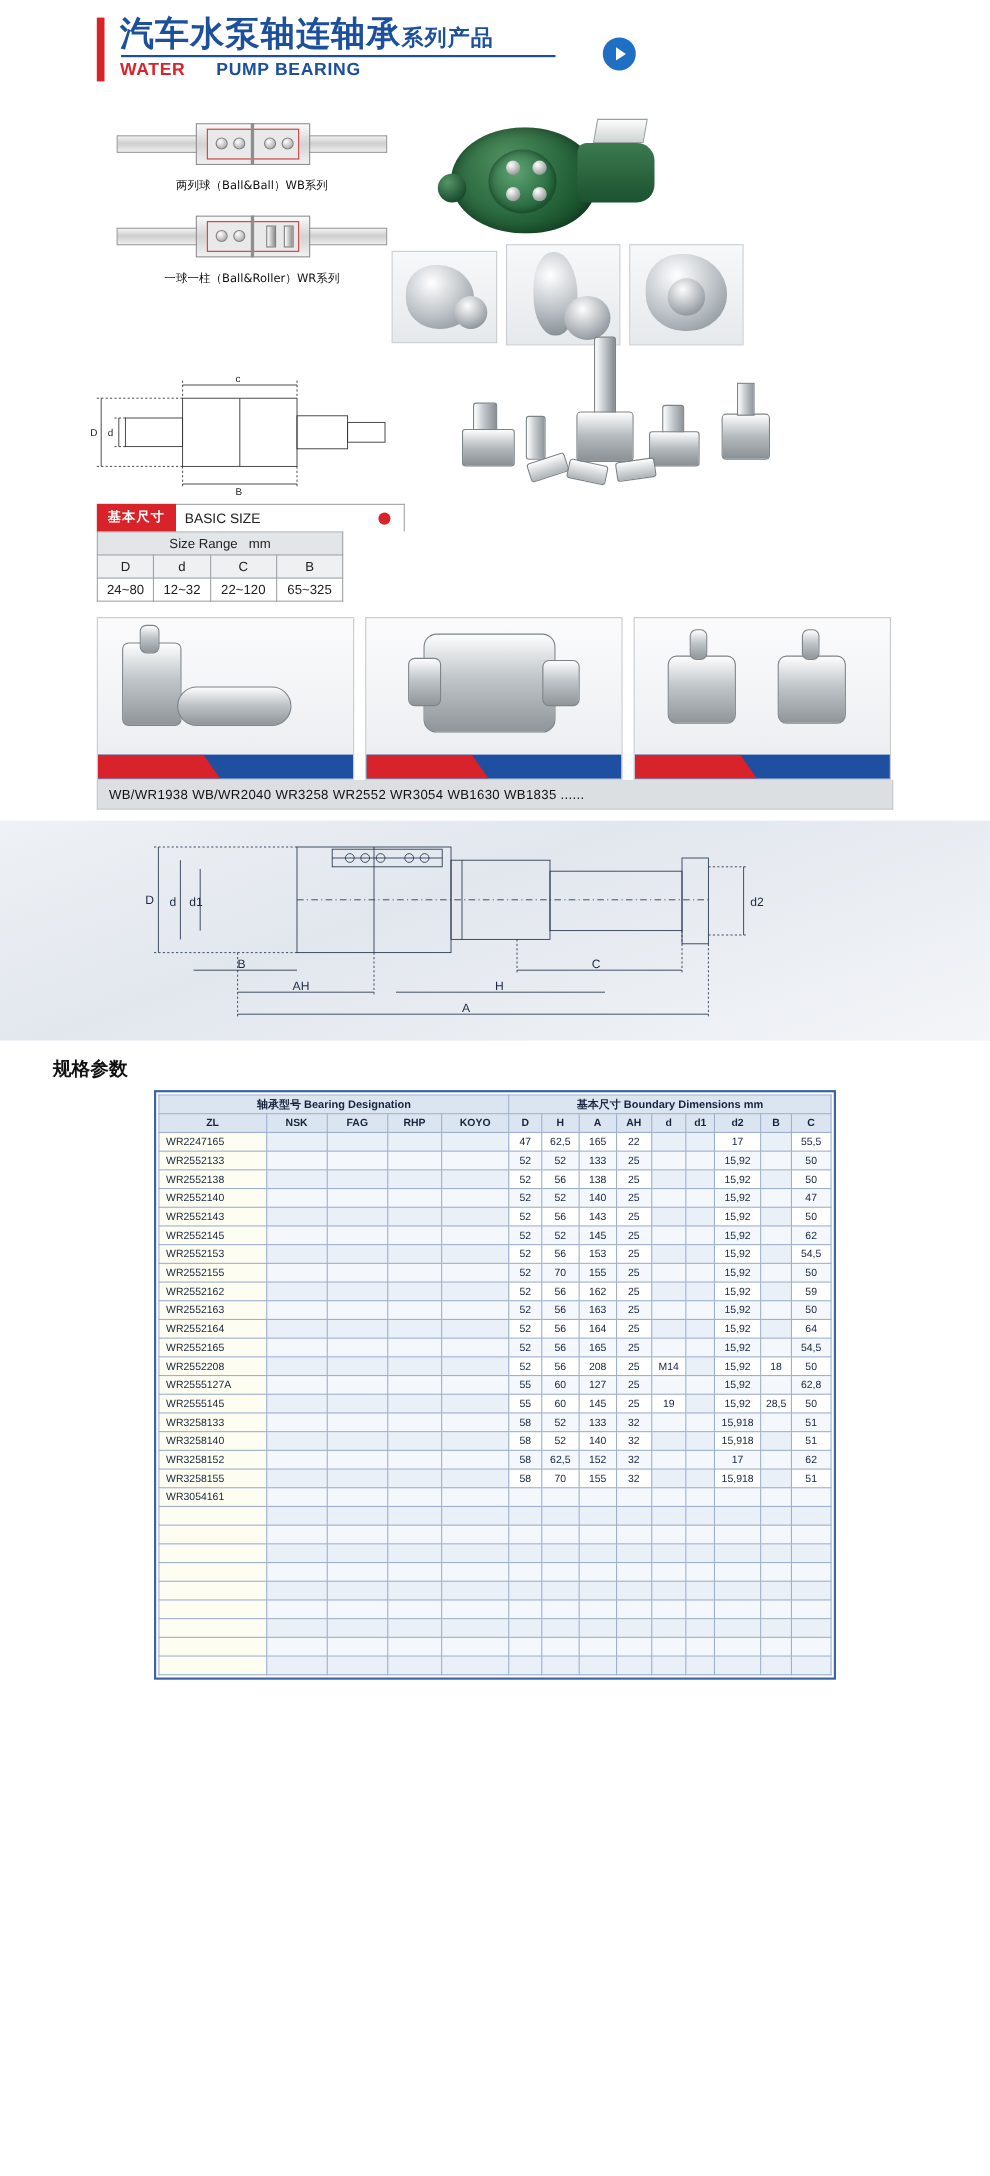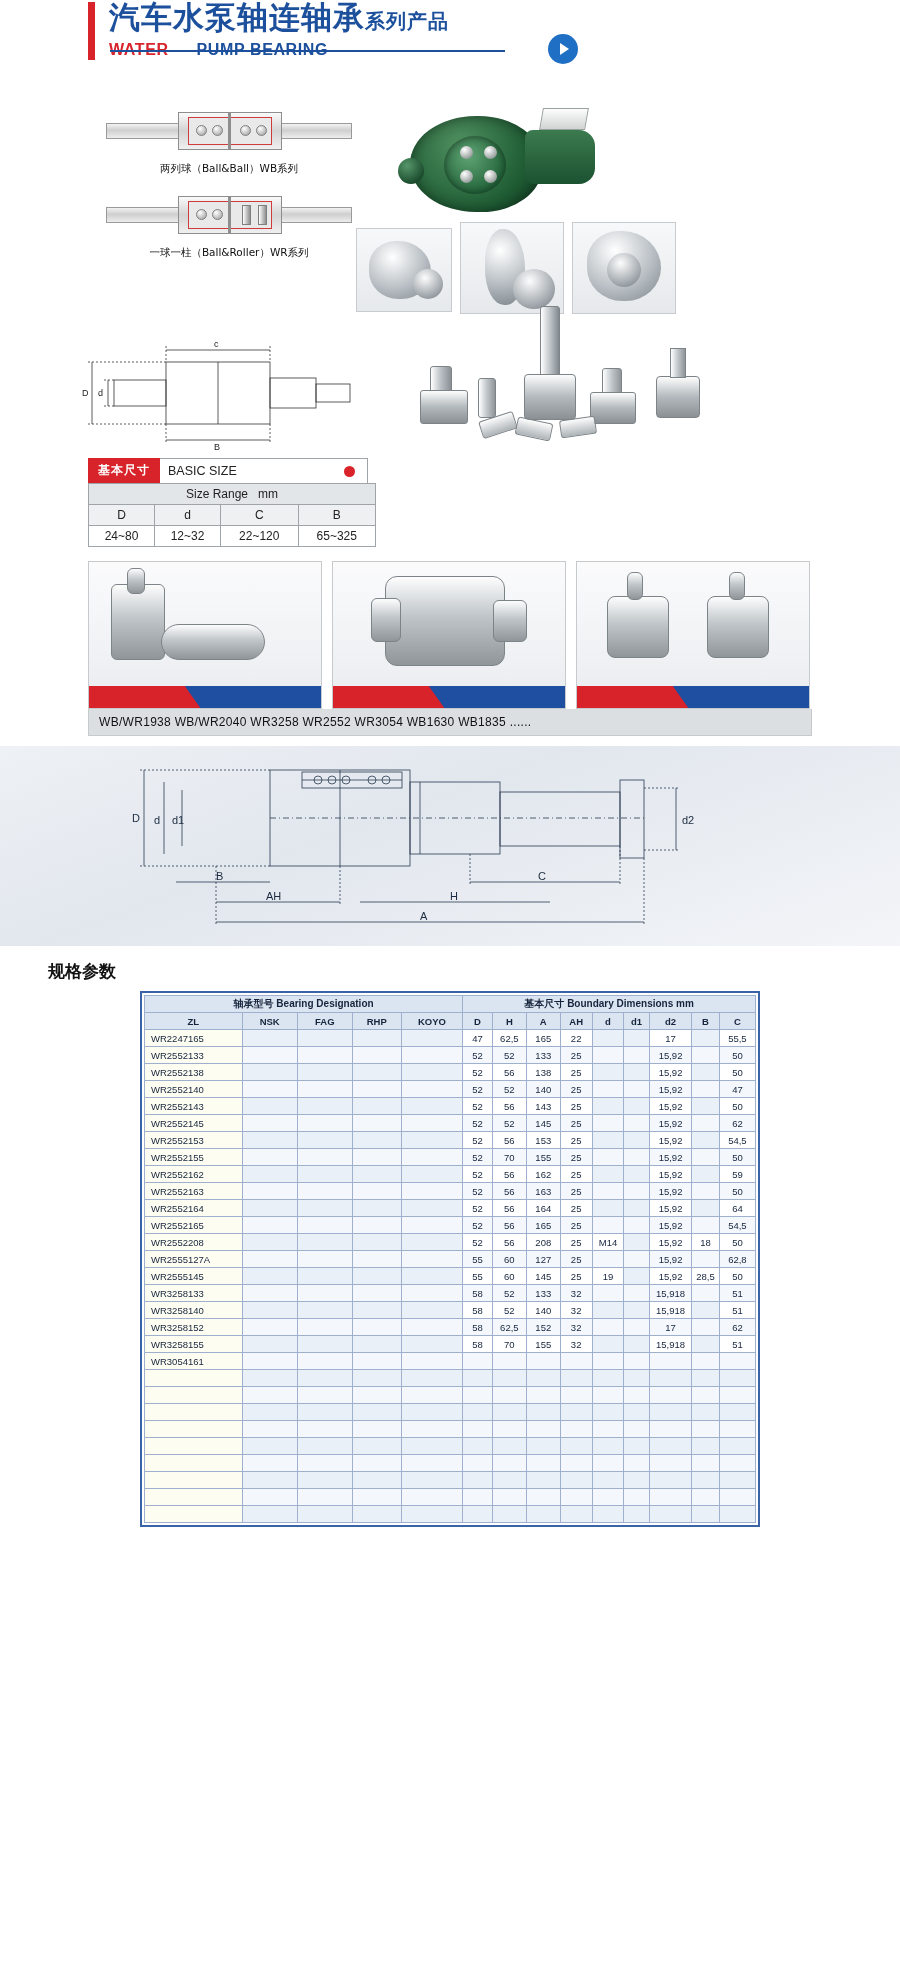--- a/index.html
+++ b/index.html
@@ -11,20 +11,21 @@
     font-family: "Liberation Sans", sans-serif;
     color: #222;
     position: relative;
     overflow: hidden;
   }
 
   
   .header {
     position: relative;
     height: 100px;
+    padding-top: 14px;
   }
   .title-wrap {
     display: flex;
     align-items: flex-start;
     padding-left: 88px;
   }
   .red-bar {
     width: 7px;
     height: 58px;
     background: #d8232a;
@@ -230,21 +231,21 @@
     font-size: 12.5px;
     padding: 4px 8px;
     display: flex; justify-content: space-between; align-items: center;
   }
   .basic-head .en .loc {
     width: 11px; height: 11px; border-radius: 50%;
     background: #d8232a; position: relative; margin-right: 4px;
   }
   .basic-table {
     border-collapse: collapse;
-    width: 288px;
+    width: 224px;
     font-size: 12px;
   }
   .basic-table td {
     border: 1px solid #9fa4a8;
     text-align: center;
     padding: 3px 2px;
     background: #f5f6f7;
   }
   .basic-table tr.range td { background: #e3e6e9; font-weight: normal; }
   .basic-table tr.hdr td { background: #eef0f2; }

